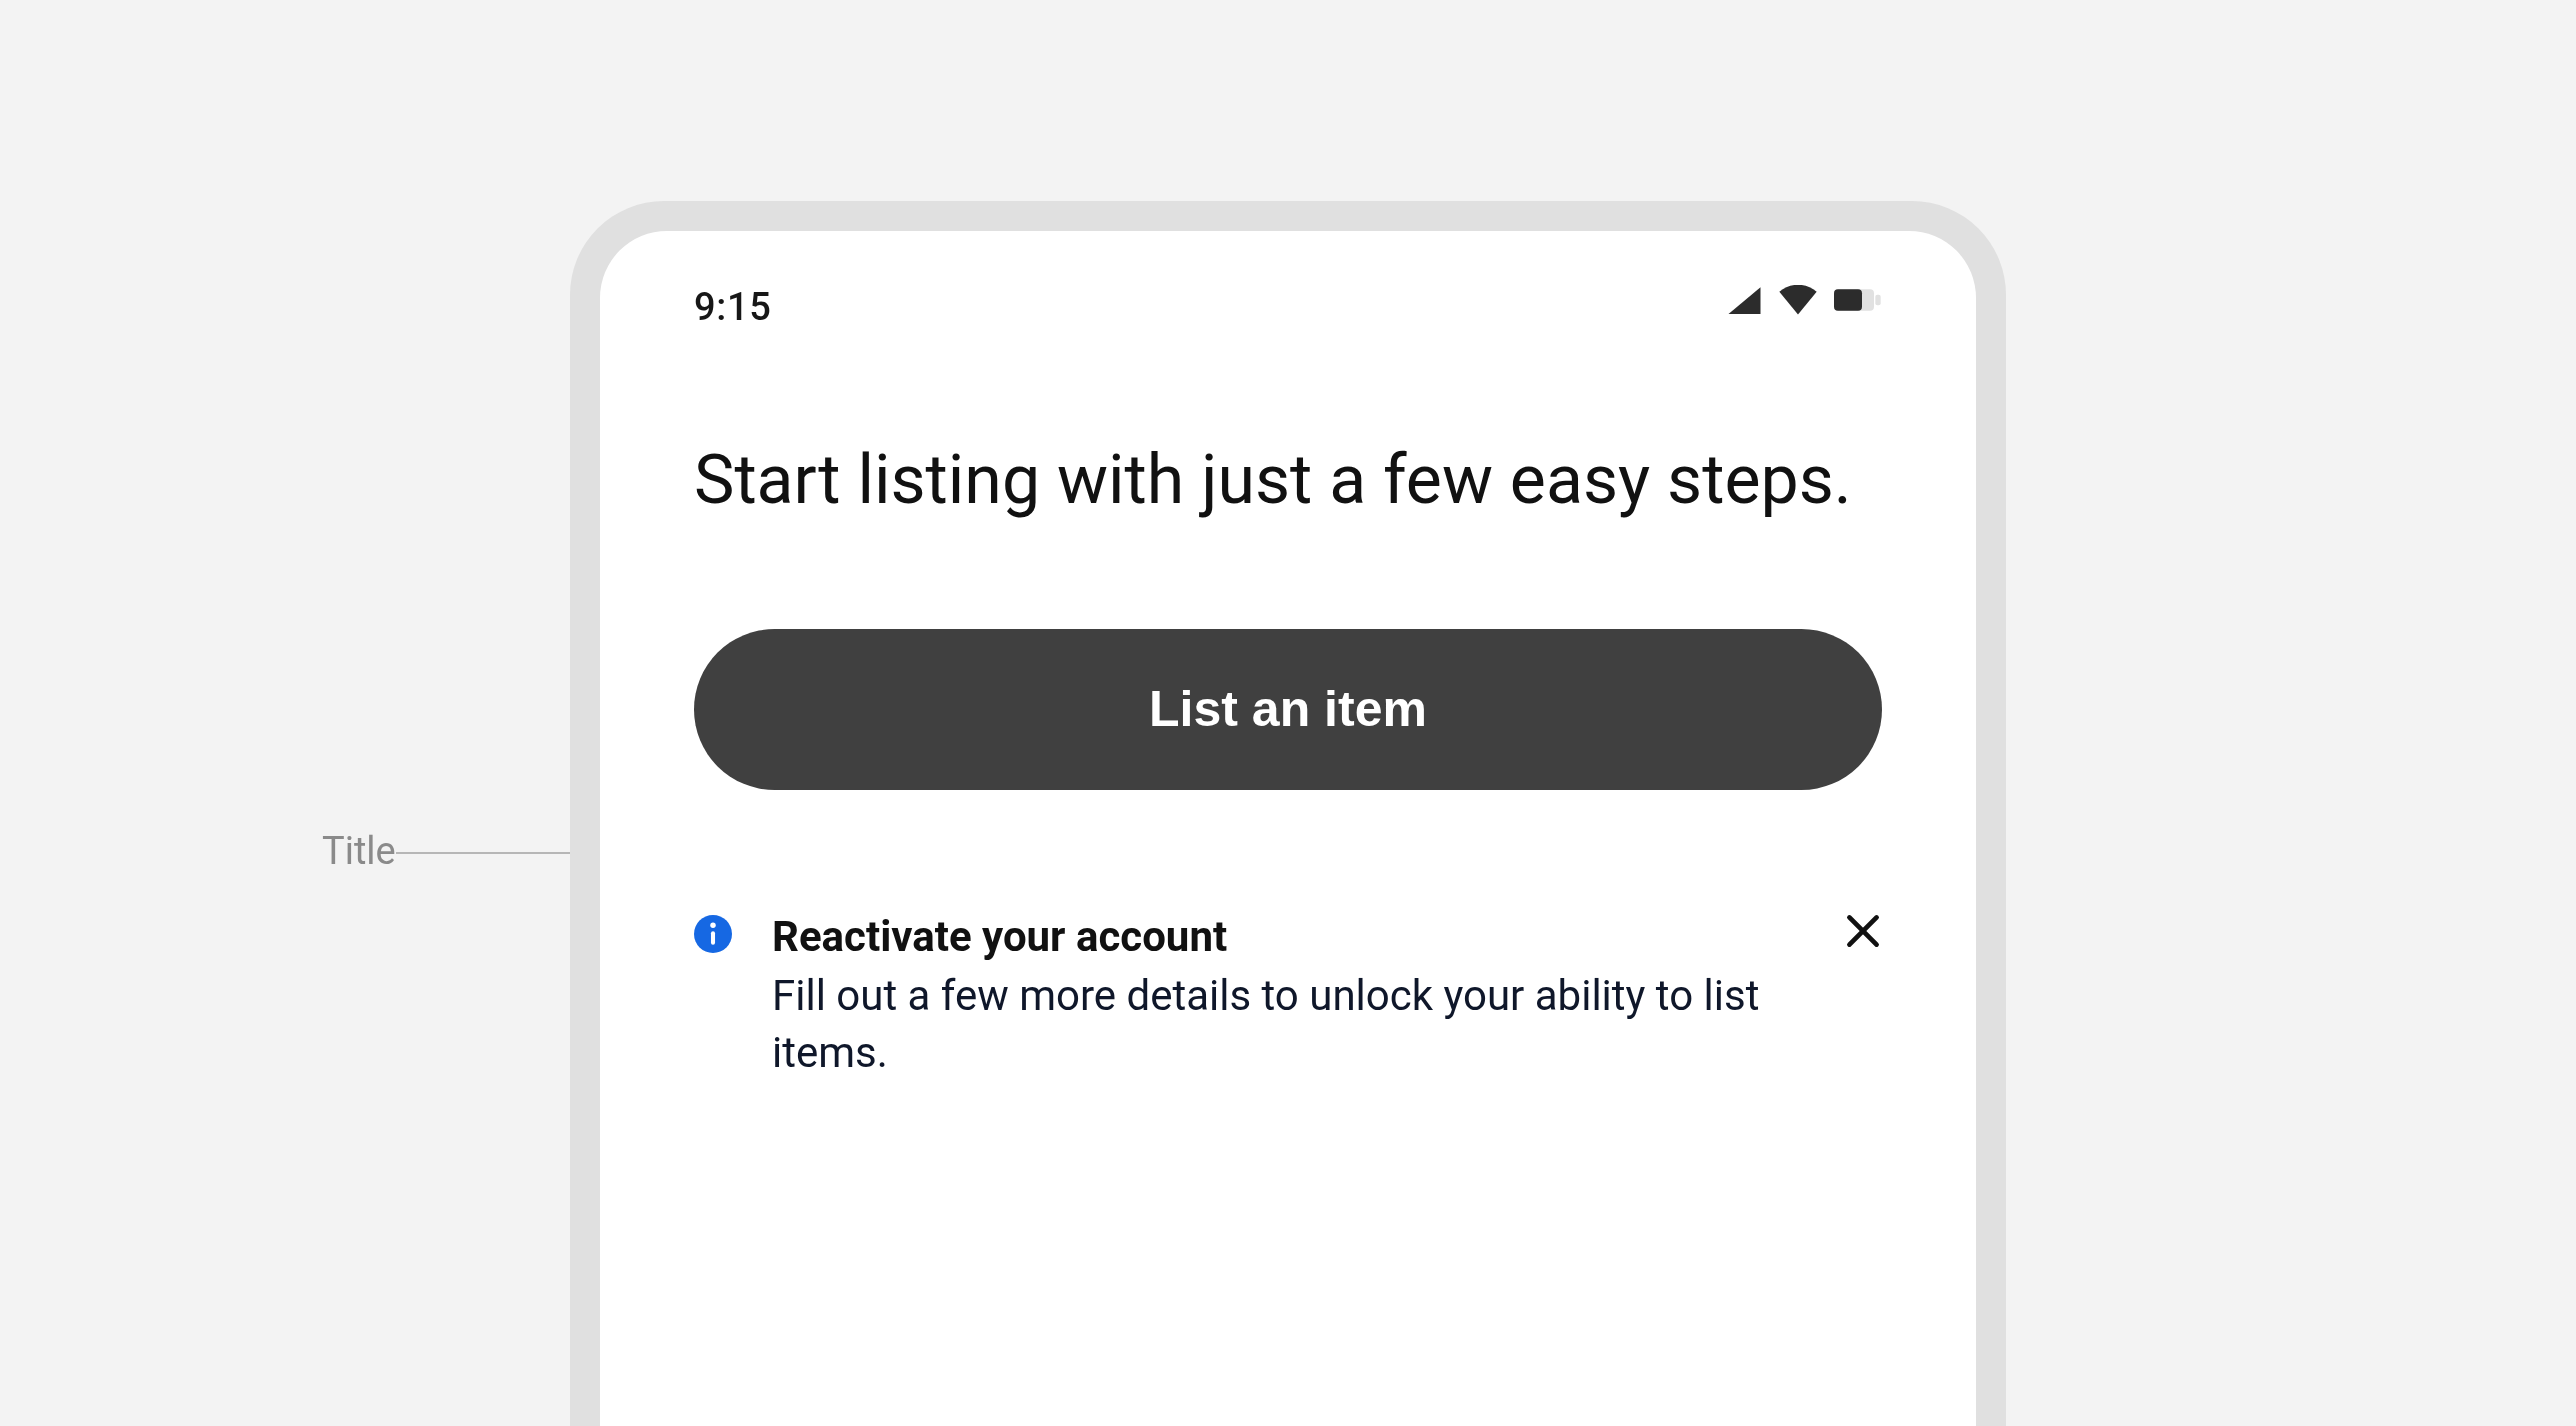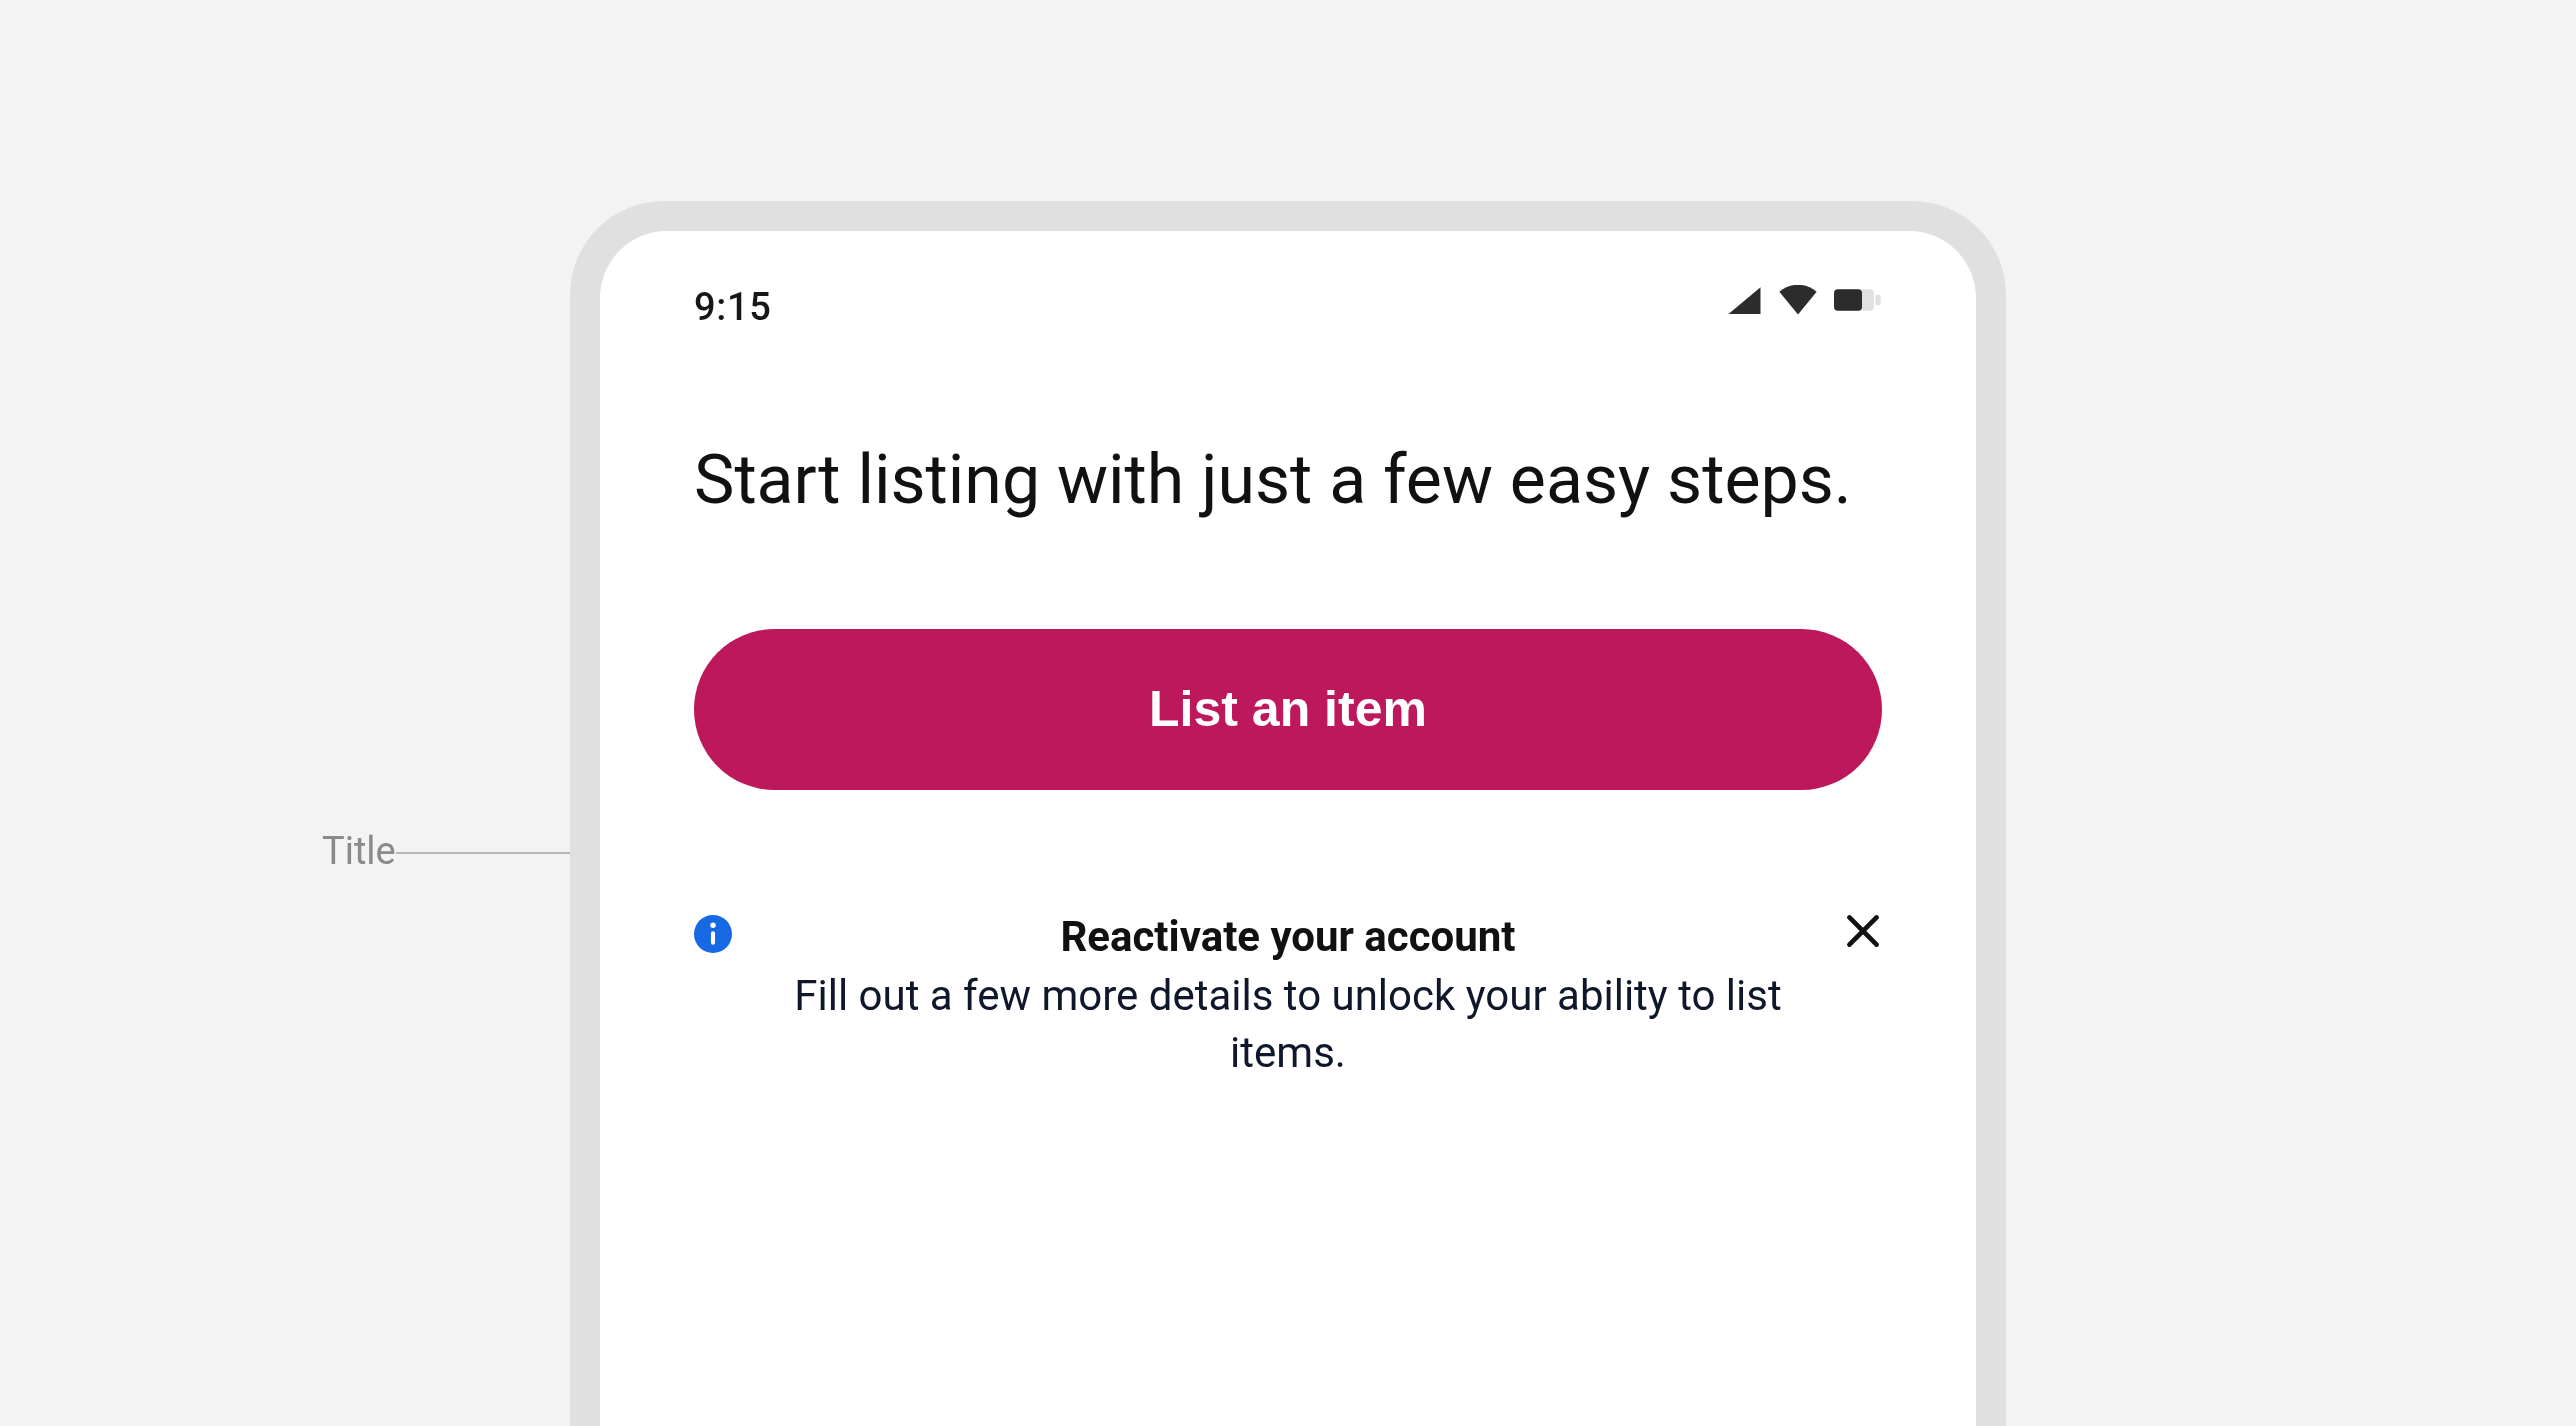--- a/index.html
+++ b/index.html
@@ -70,42 +70,41 @@
   }
 
   
   .cta-button {
     display: flex;
     align-items: center;
     justify-content: center;
     width: 100%;
     height: 161px;
     border-radius: 81px;
-    background: #be185d;
+    background: #404040;
     color: #ffffff;
     font-size: 50px;
     font-weight: 600;
     border: none;
     cursor: pointer;
     margin-bottom: 121px;
   }
 
   
   .notice {
     display: flex;
     align-items: flex-start;
     gap: 40px;
   }
   .notice-icon {
     flex: 0 0 auto;
     margin-top: 4px;
   }
   .notice-body {
     flex: 1 1 auto;
-    text-align: center;
   }
   .notice-title {
     font-size: 42px;
     font-weight: 700;
     color: #111111;
     line-height: 1.25;
     margin-bottom: 5.4px;
   }
   .notice-desc {
     font-size: 42px;

